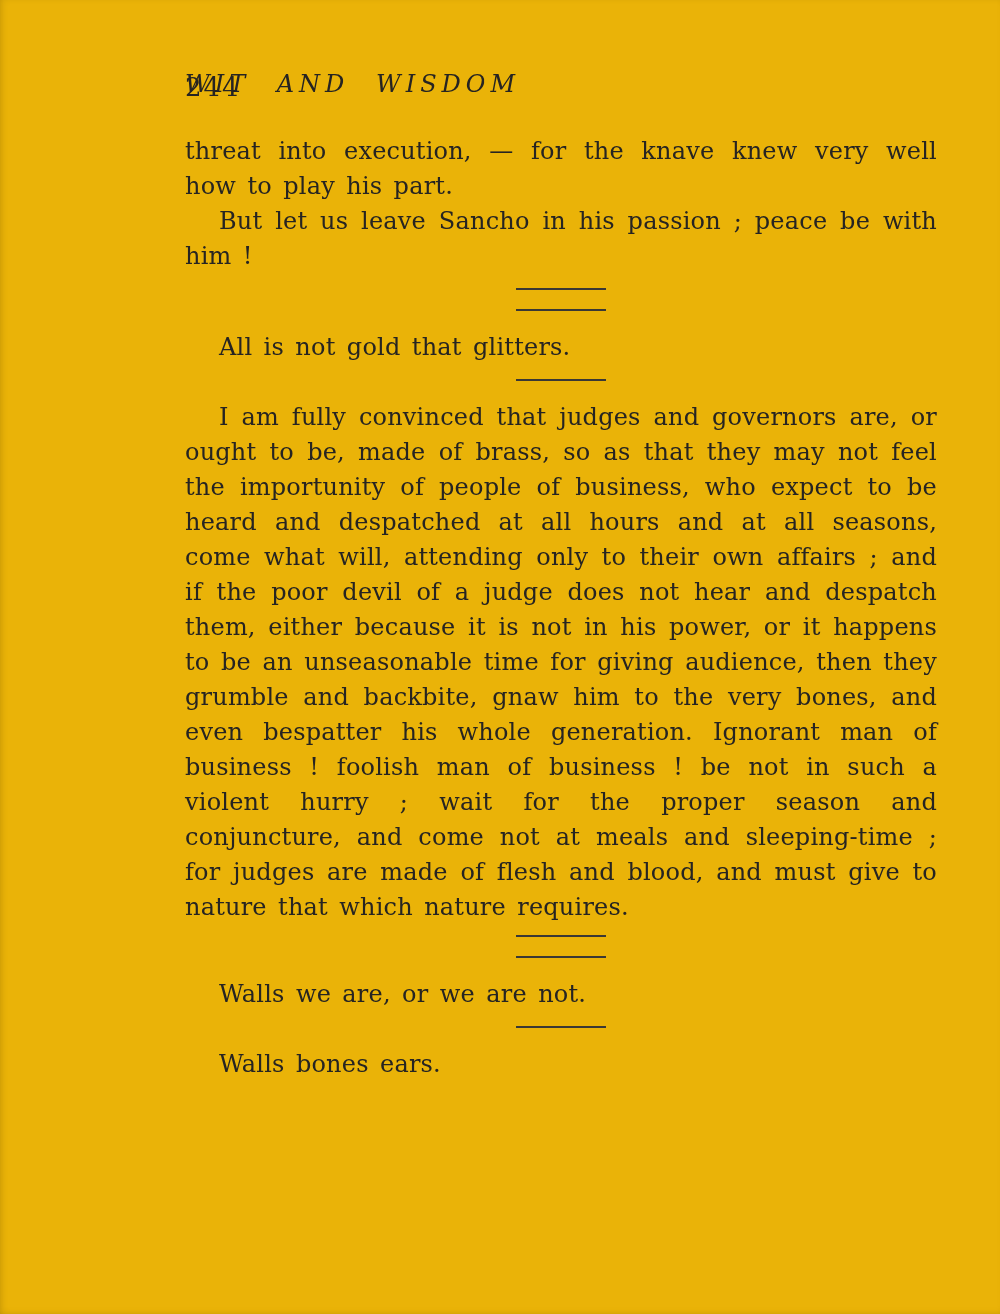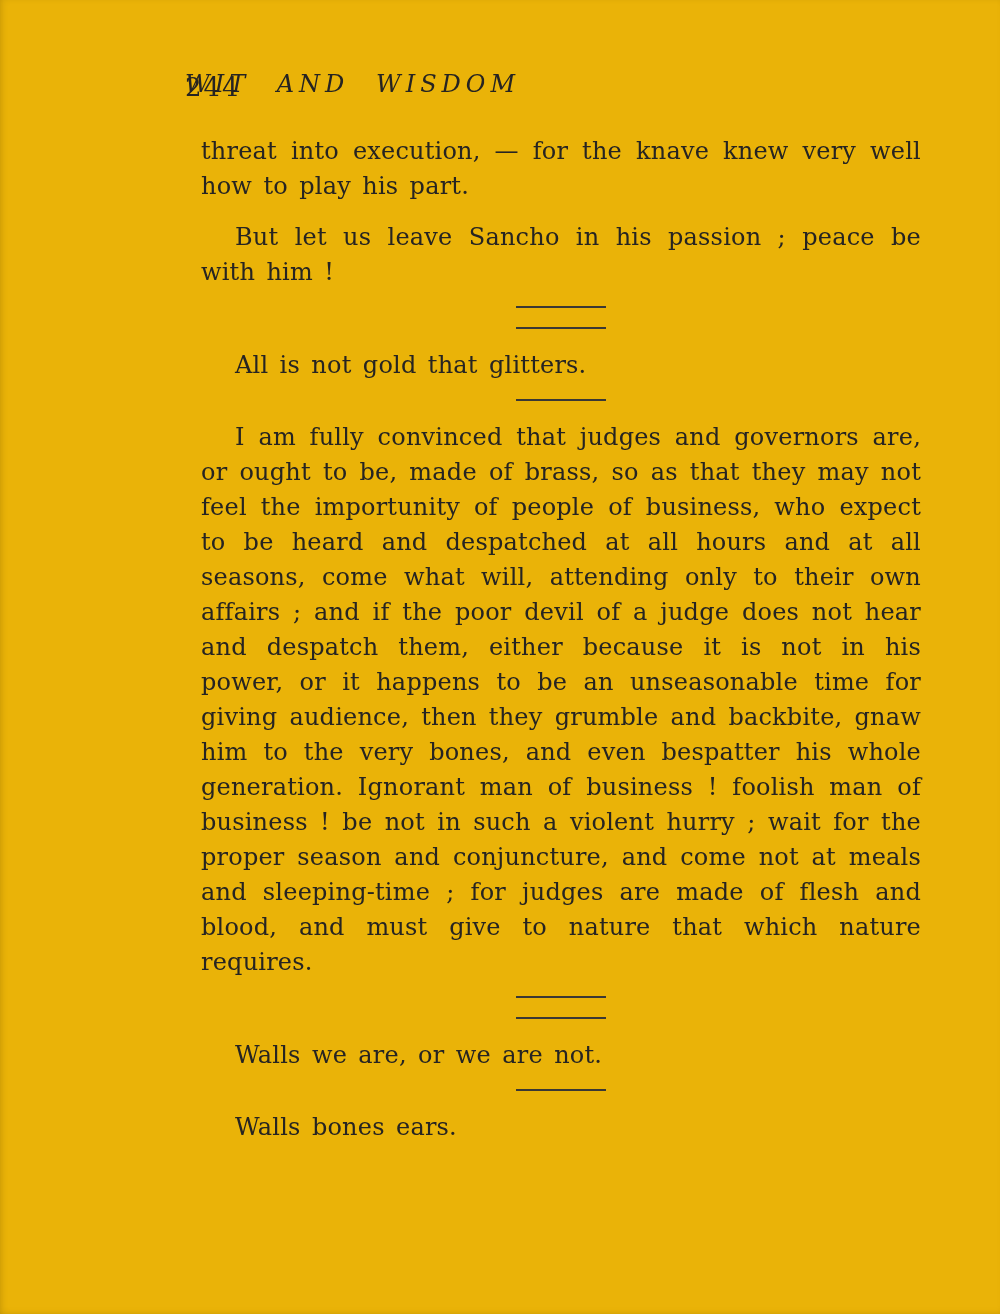--- a/index.html
+++ b/index.html
@@ -39,21 +39,21 @@
   .running-title {
     display: block;
     text-align: left;
     font-style: italic;
     font-size: 24px;
     letter-spacing: 5px;
     word-spacing: 14px;
     padding-right: 30px;
   }
   .text-block p {
-    margin: 16px;
+    margin: 0;
     font-size: 24px;
     line-height: 35px;
     text-align: justify;
     text-indent: 34px;
     word-spacing: 3.5px;
     letter-spacing: 0.2px;
   }
   .text-block p.no-indent {
     text-indent: 0;
   }

